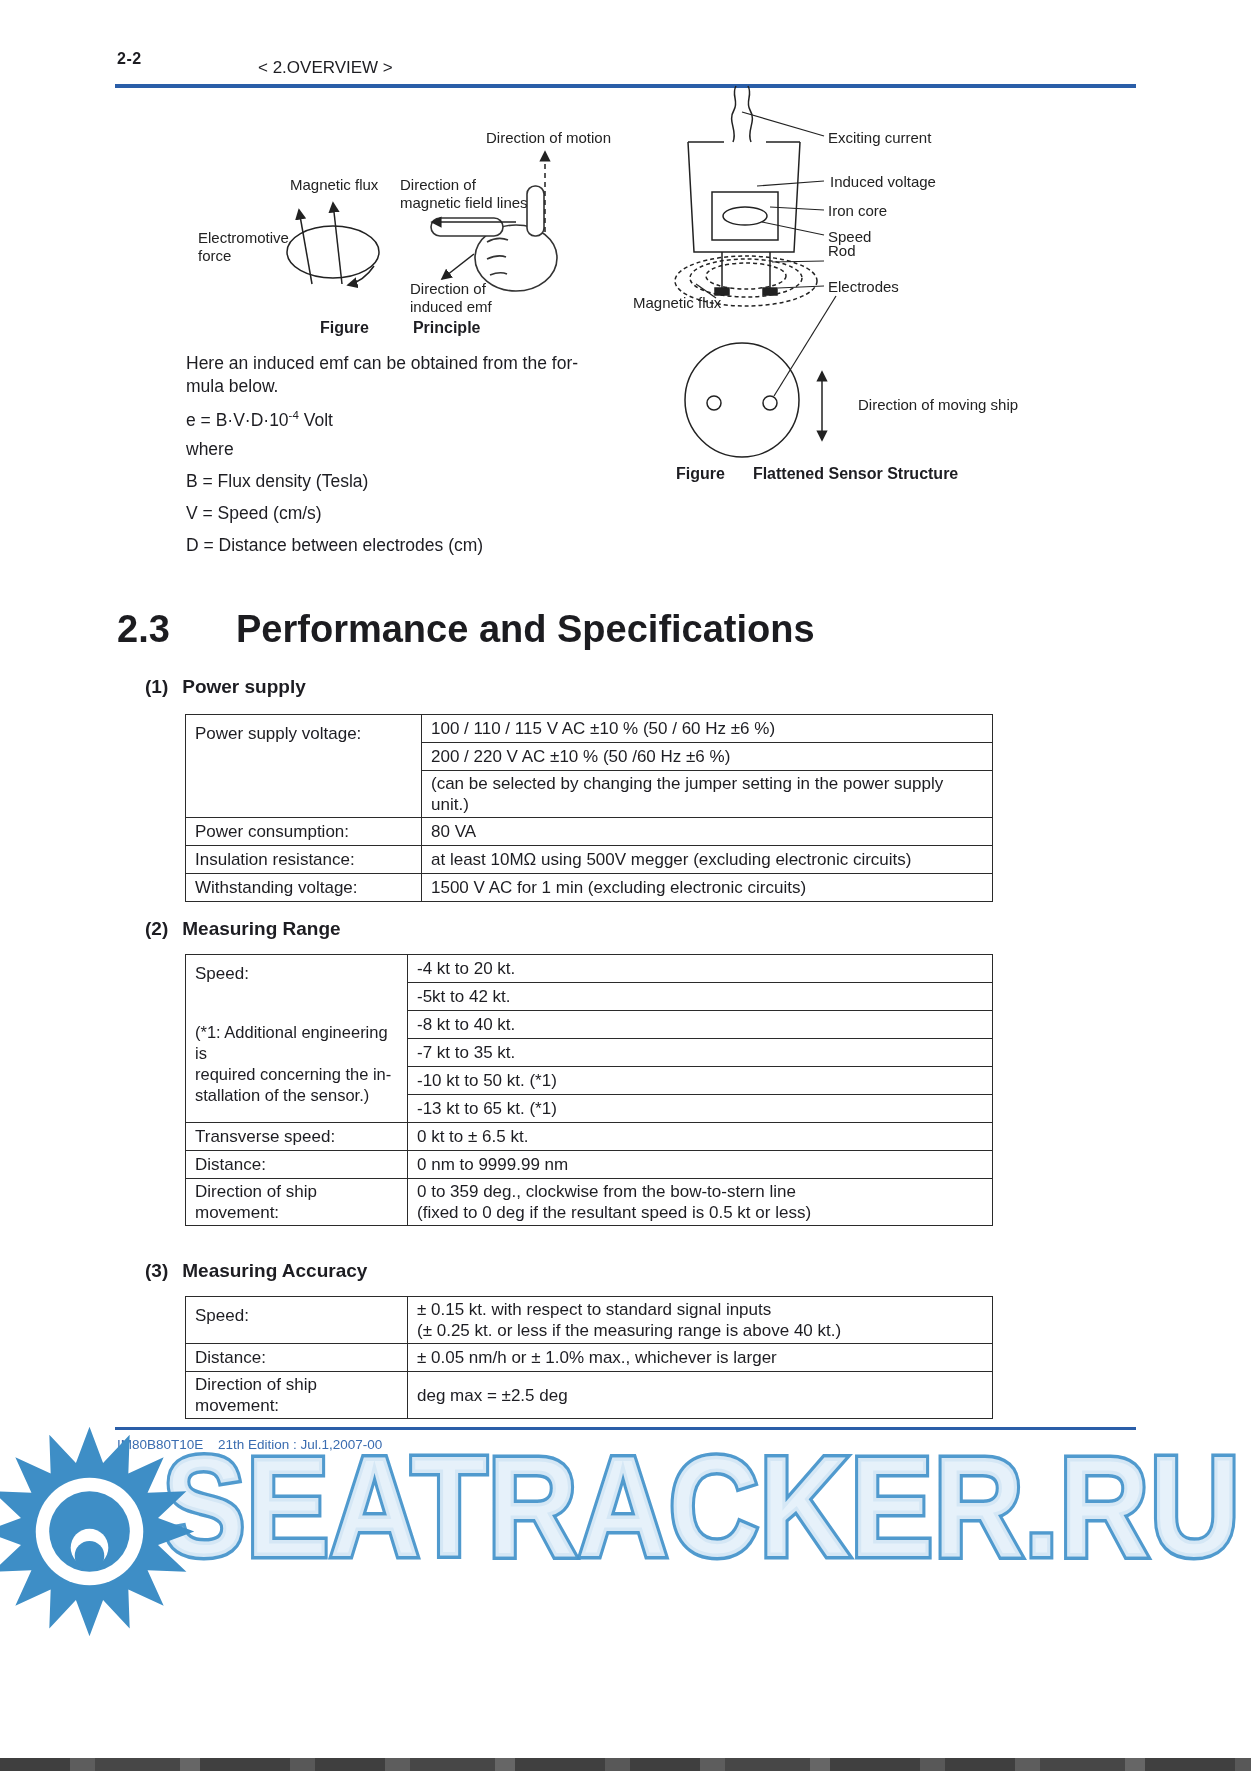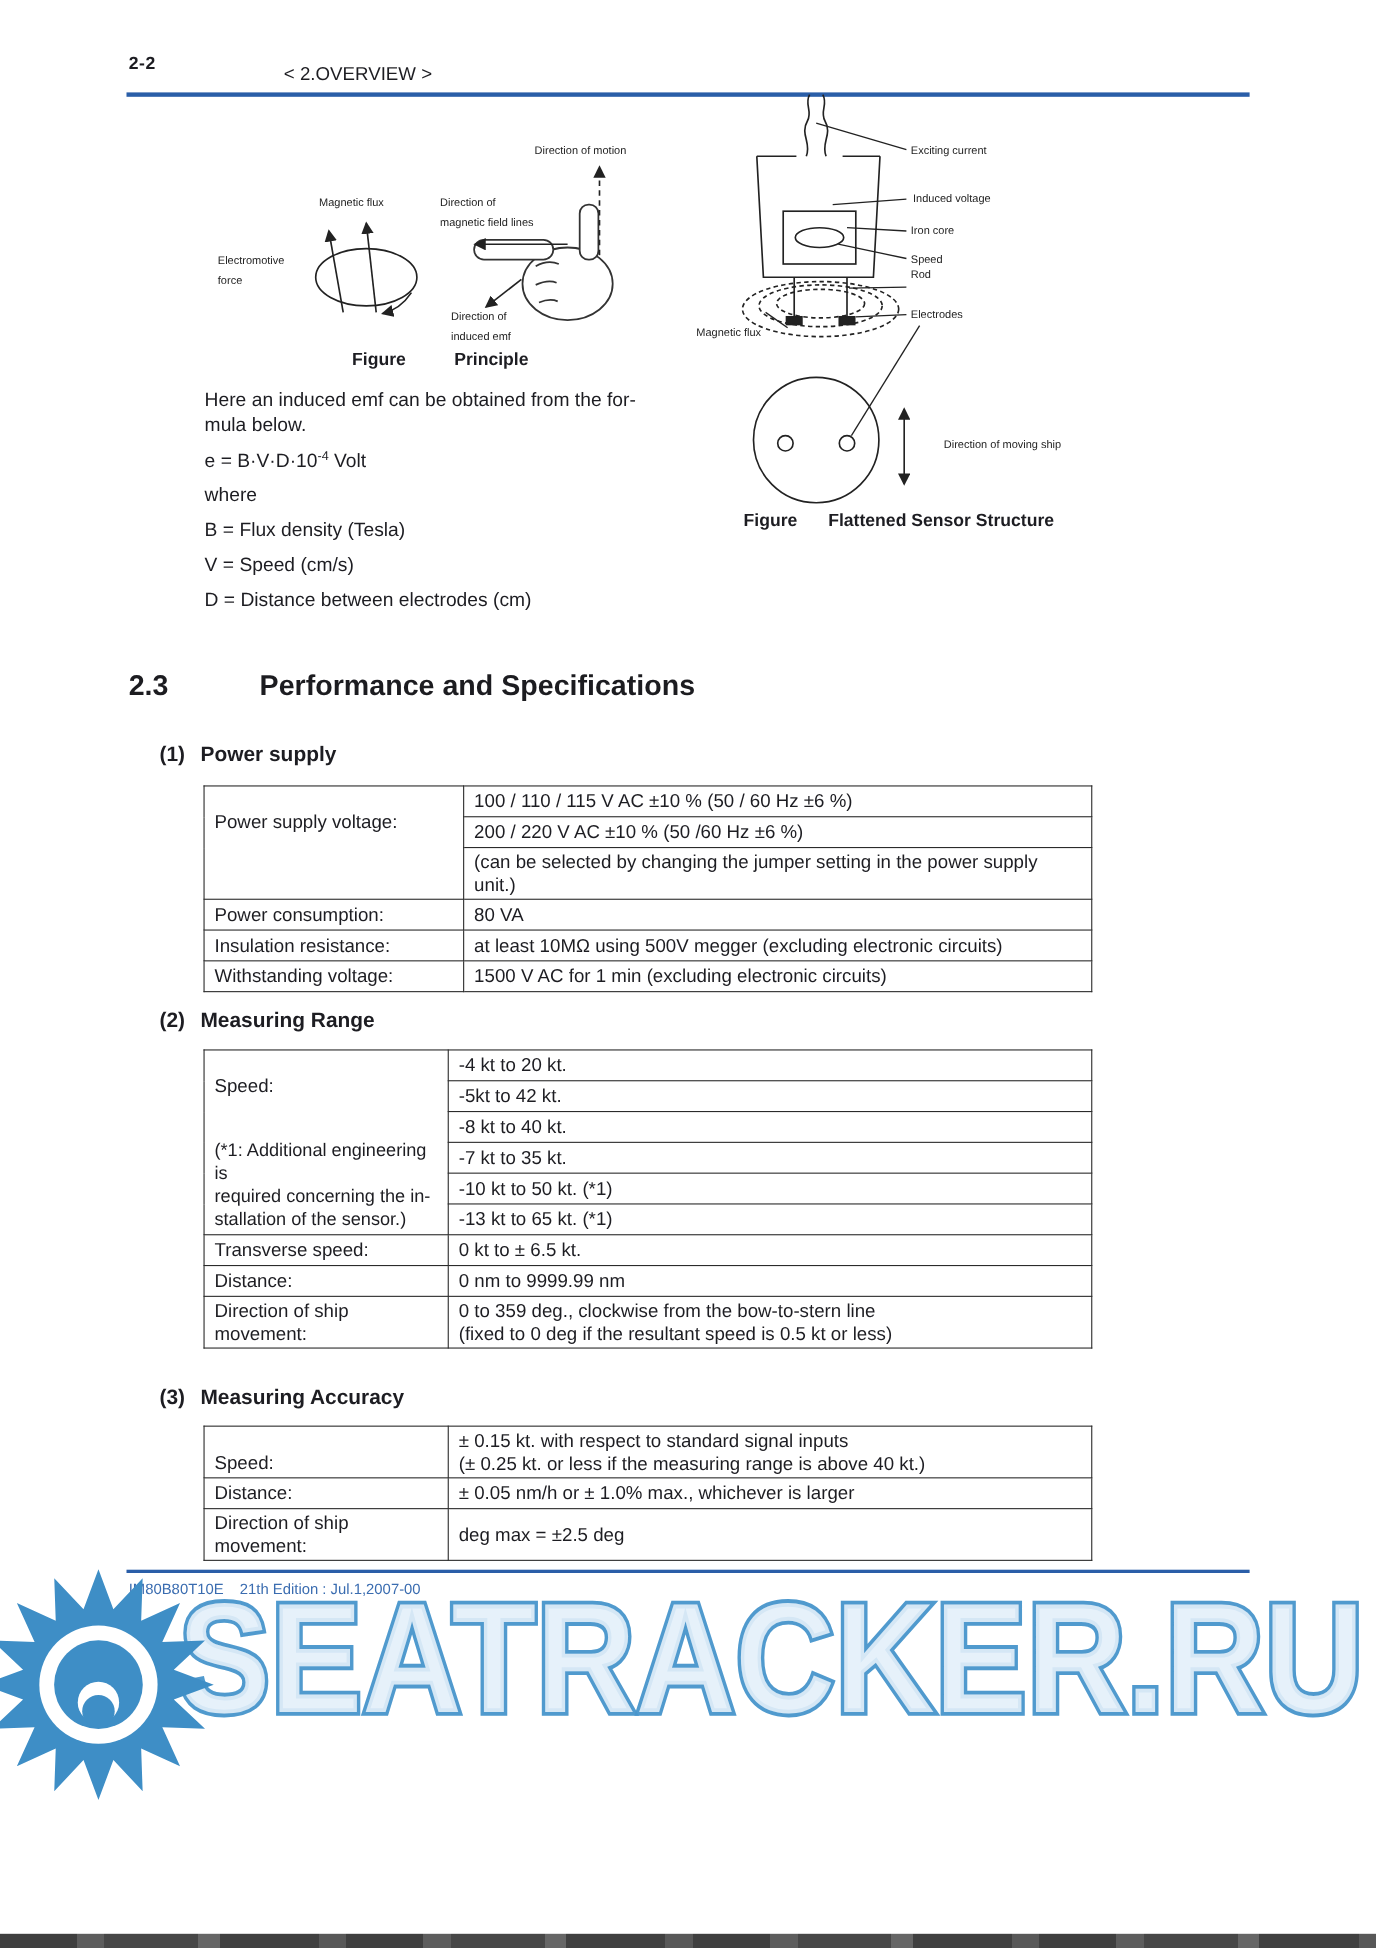--- a/index.html
+++ b/index.html
@@ -9,38 +9,38 @@
     font-family:"Liberation Sans", sans-serif; color:#1d1d22;
   }
   .pre { white-space:pre-line; }
 
   
   .pagenum { position:absolute; left:117px; top:50px; font-size:16px; font-weight:bold; letter-spacing:.5px; }
   .ovhdr   { position:absolute; left:258px; top:58px; font-size:17px; }
   .rule    { position:absolute; background:#2a5ea8; }
 
   
-  .lbl { position:absolute; font-size:10px; line-height:18px; white-space:pre-line; color:#222; }
+  .lbl { position:absolute; font-size:15px; line-height:18px; white-space:pre-line; color:#222; }
   .cap { position:absolute; font-size:16px; font-weight:bold; display:flex; }
 
   
   svg.lineart { position:absolute; left:0; top:0; pointer-events:none; }
 
   
   .bodyline { position:absolute; left:186px; font-size:17.5px; line-height:23px; }
   .formula sup { font-size:11.5px; }
 
   
-  .sec { position:absolute; top:608px; font-weight:bold; font-size:26px; color:#1c1c20; }
+  .sec { position:absolute; top:608px; font-weight:bold; font-size:38px; color:#1c1c20; }
   .subhead { position:absolute; left:145px; display:flex; gap:14px; font-size:19px; font-weight:bold; }
 
   
   table.spec { position:absolute; border-collapse:collapse; font-size:17px; background:#fff; table-layout:fixed; }
   table.spec td { border:1.6px solid #2b2b2b; padding:2px 9px; height:28px; vertical-align:middle; line-height:21px; }
-  table.spec td.lab { vertical-align:top; padding-top:22px; }
+  table.spec td.lab { vertical-align:top; padding-top:8px; }
   .speednote { font-size:16.5px; margin-top:38px; line-height:21px; }
 
   
   .footer-text { position:absolute; top:1437px; font-size:13.5px; color:#3a6cb0; }
 
   
   .wm-text { position:absolute; left:148px; top:1428px; z-index:20; }
   .wm-sun  { position:absolute; left:-18px; top:1424px; z-index:21; }
 
   

